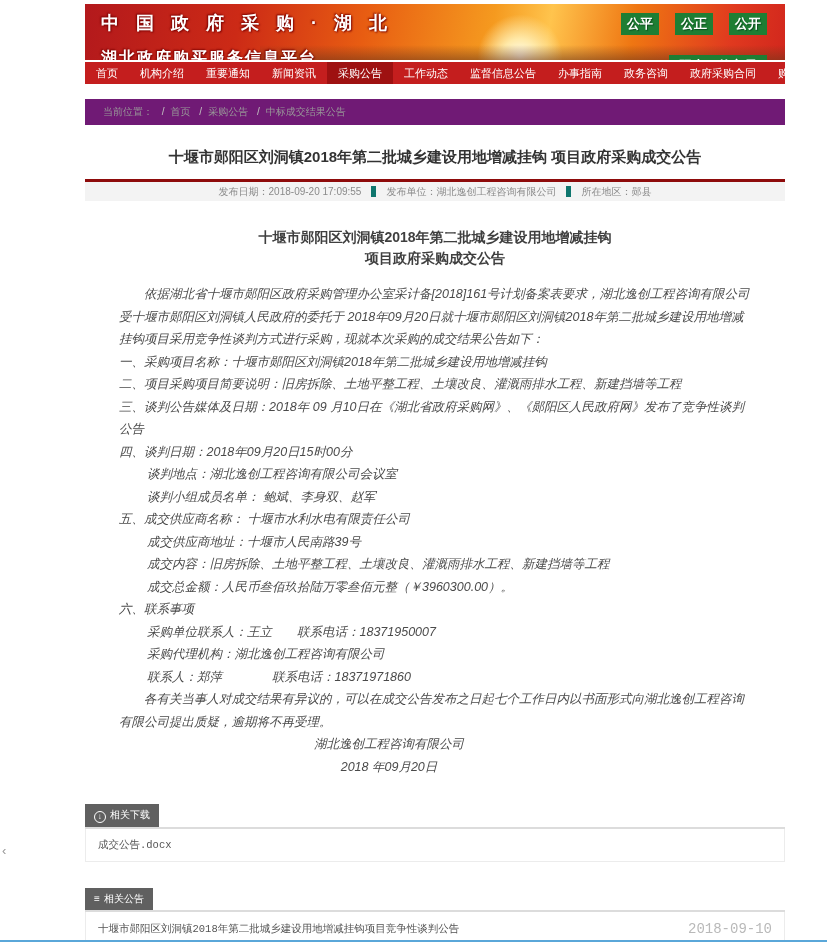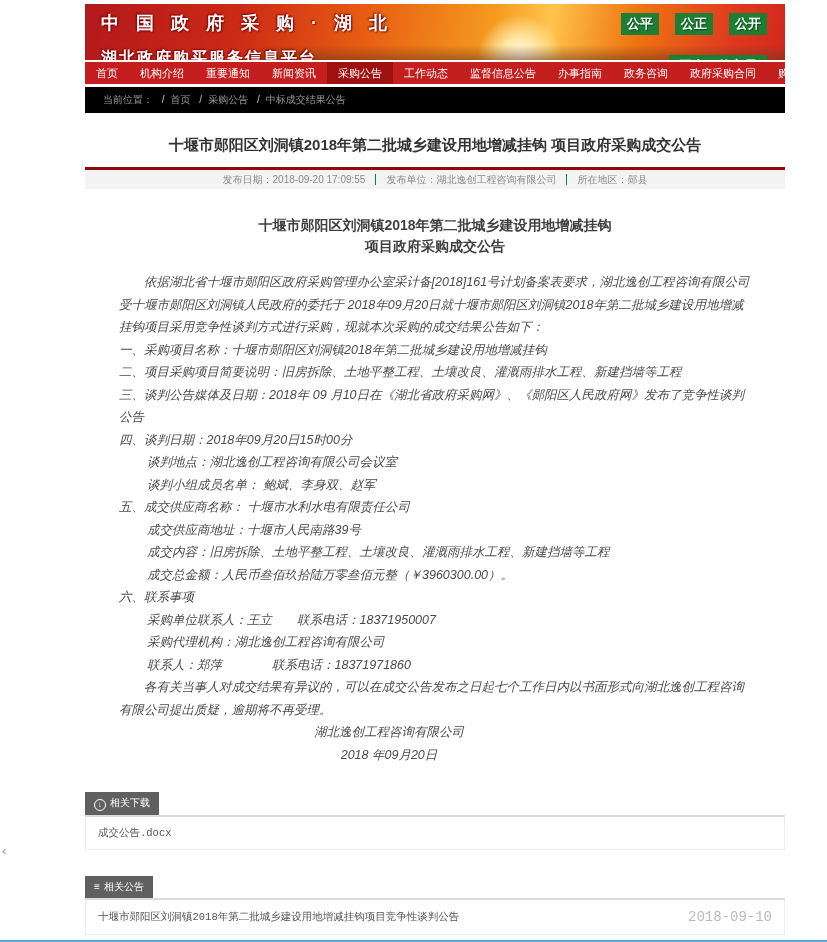--- a/index.html
+++ b/index.html
@@ -28,30 +28,30 @@
   .chip{background:#1e7e34;color:#fff;font-weight:bold;font-size:13px;padding:2px 6px;text-shadow:1px 1px 1px #0c4d1d;}
   .slogan-sub{margin-top:20px;display:inline-block;background:#1e7e34;color:#fff;font-weight:bold;font-size:13px;
     padding:2px 10px;text-shadow:1px 1px 1px #0c4d1d;}
 
   
   .nav{margin-top:2px;background:#c41e1e;display:flex;height:22px;align-items:stretch;font-size:11px;}
   .nav a{color:#fff;text-decoration:none;padding:0 11px;line-height:22px;display:block;white-space:nowrap;}
   .nav a.active{background:#9e1111;}
 
   
-  .crumbbar{margin-top:3px;background:#000000;height:26px;line-height:26px;font-size:10px;color:#999;padding-left:18px;}
+  .crumbbar{margin-top:15px;background:#701a75;height:26px;line-height:26px;font-size:10px;color:#999;padding-left:18px;}
   .crumbbar a{color:#999;text-decoration:none;}
   .bc-sep::before{content:"/";margin:0 6px;color:#c0c0c0;}
 
   
   .page-title{margin:23px 8px 12px;text-align:center;font-size:15px;font-weight:bold;color:#333;}
   .rule{height:3px;background:#8e0b0b;}
   .meta{background:#f3f3f3;height:19px;line-height:19px;text-align:center;font-size:10px;color:#8a8a8a;}
   .meta span{padding:0 10px;}
-  .meta span + span{border-left:1px solid #0f766e;}
+  .meta span + span{border-left:5px solid #0f766e;}
 
   
   .article{padding:0 34px;font-size:12.5px;color:#4a4a4a;}
   .a-head{margin-top:26px;text-align:center;font-weight:bold;font-size:14px;color:#3f3f3f;line-height:21px;}
   .a-body{margin-top:14px;}
   .aline{line-height:22.5px;font-style:italic;}
   .indent2{text-indent:2em;}
   .l2{padding-left:28px;}
   .sign{text-align:center;width:540px;}
 

